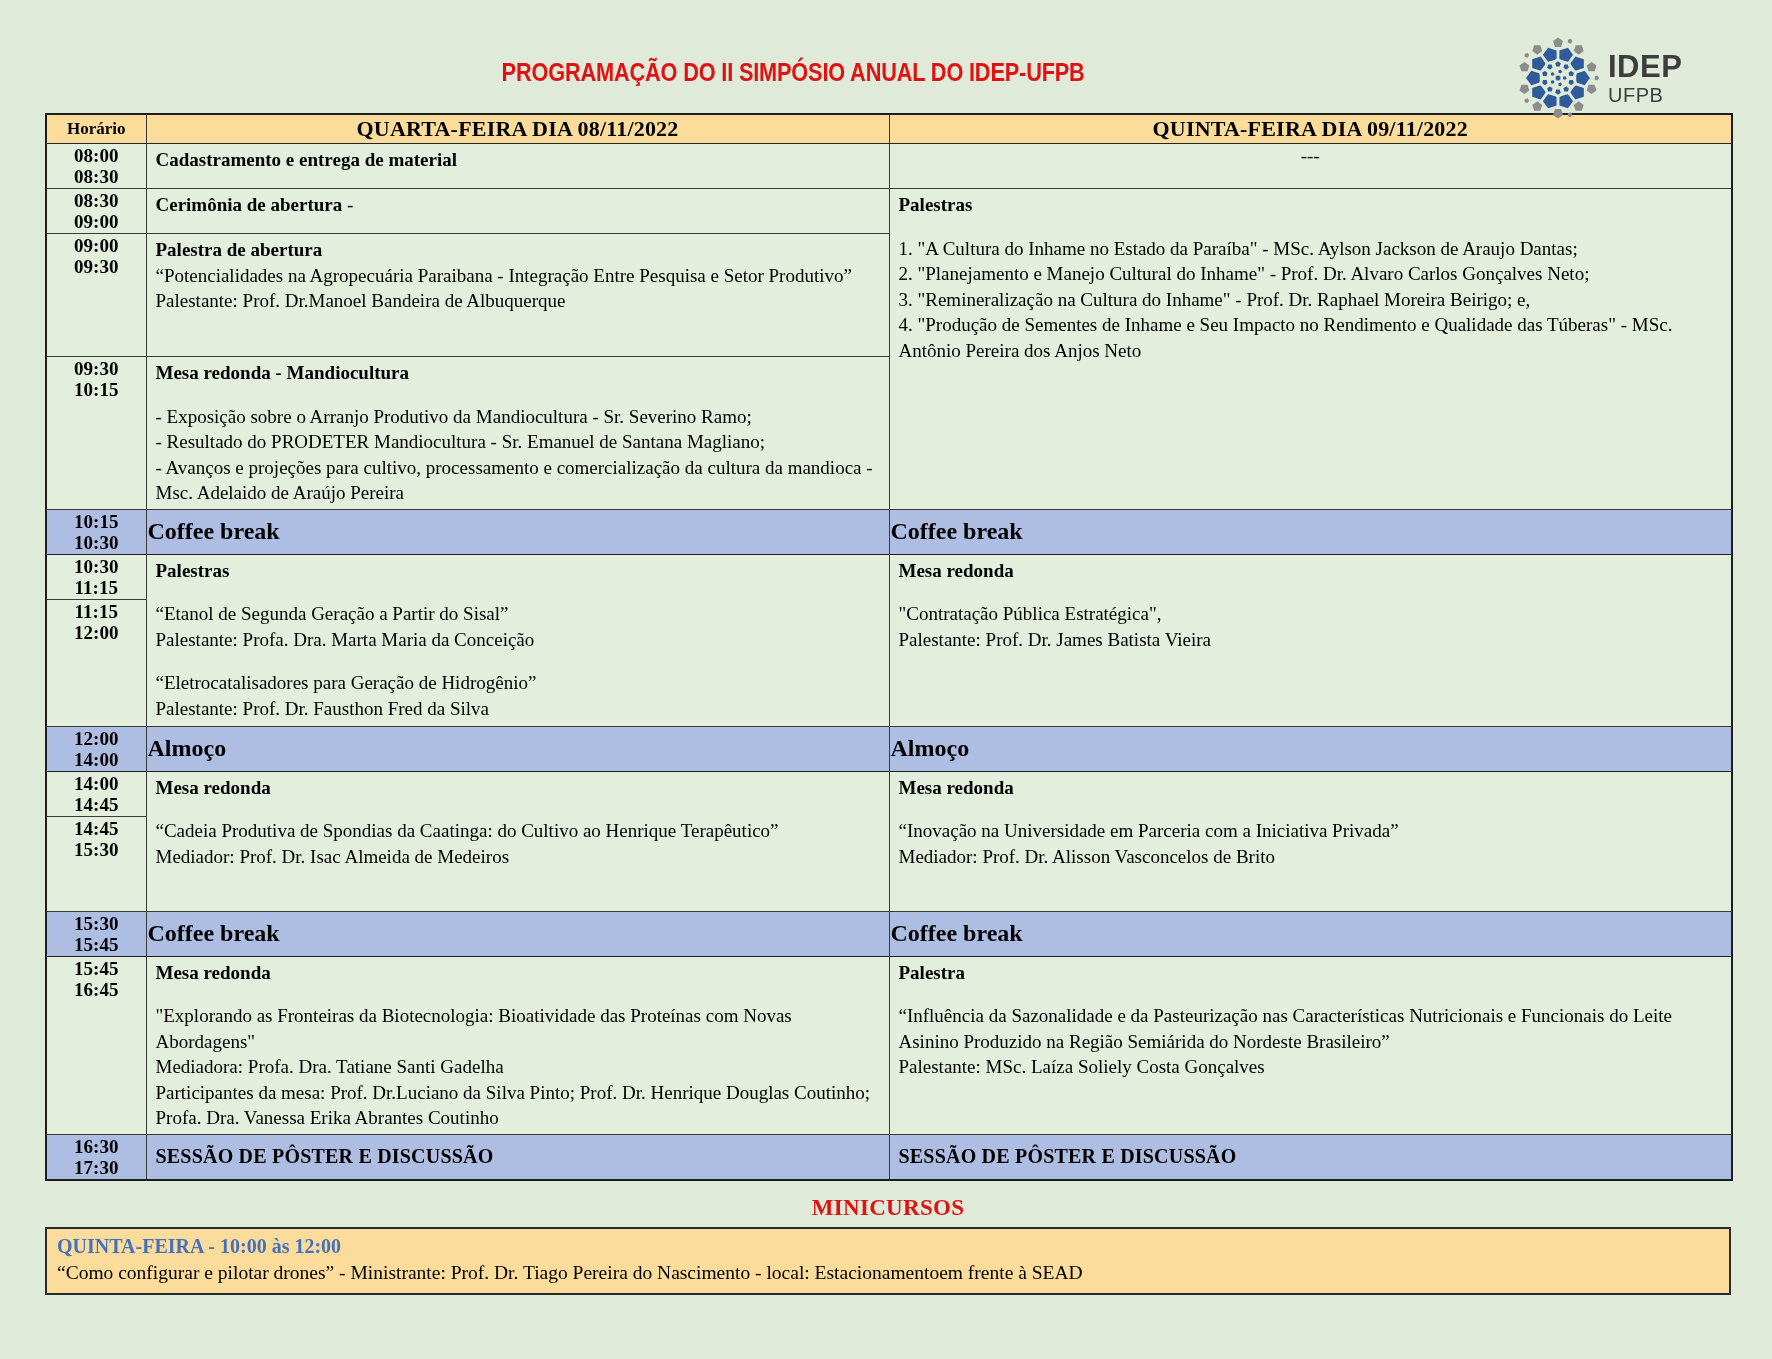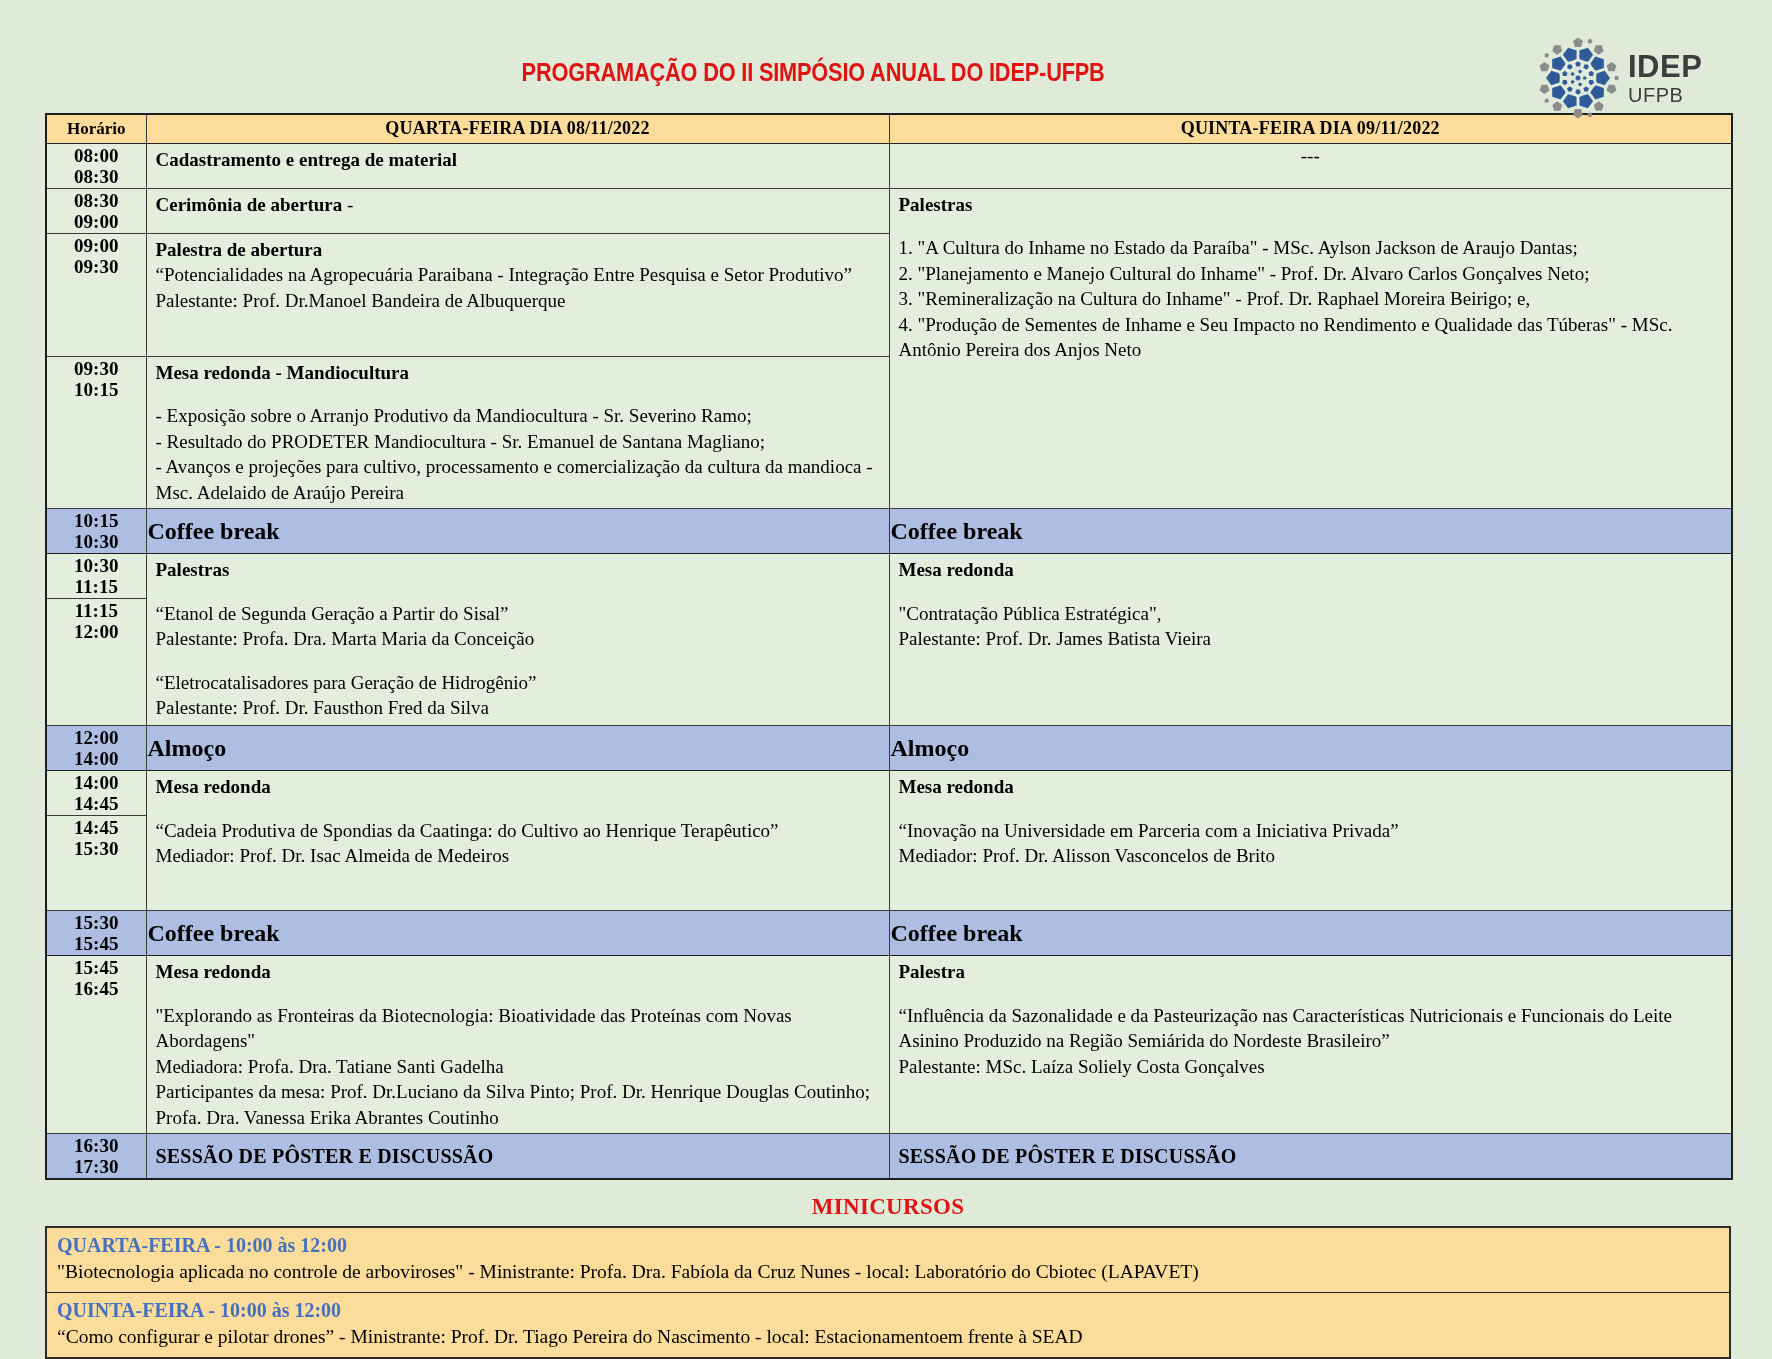--- a/index.html
+++ b/index.html
@@ -5,21 +5,21 @@
   html,body{margin:0;padding:0;}
   body{
     width:1772px;height:1359px;
     background:#dfead8;
     font-family:"Liberation Serif","DejaVu Serif",serif;
     color:#000;
     position:relative;
     overflow:hidden;
   }
   
-  .masthead{position:relative;height:113px;width:1464px;margin-left:20px;}
+  .masthead{position:relative;height:113px;width:1464px;}
   .doc-title-wrap{position:absolute;top:58px;left:0;width:1586px;text-align:center;}
   .doc-title{
     display:inline-block;
     font-family:"Liberation Sans","DejaVu Sans",sans-serif;
     font-weight:bold;font-size:25px;color:#e01212;
     transform:scaleX(.87);transform-origin:center;
     letter-spacing:-.2px;white-space:nowrap;
   }
   .logo{position:absolute;top:36px;left:1516px;display:flex;align-items:center;gap:8px;}
   .logo svg{width:84px;height:84px;display:block;}
@@ -38,21 +38,21 @@
   table.sched col.c-time{width:100px;}
   table.sched col.c-day1{width:743px;}
   table.sched col.c-day2{width:843px;}
   table.sched th,table.sched td{border:1px solid #3a3a3a;vertical-align:top;overflow:hidden;}
   tr.r-header{height:29px;border-radius:6px;}
   tr.r-header th{
     background:#fcdc9b;vertical-align:middle;
     font-weight:bold;border-bottom:1.5px solid #222;
   }
   th.h-time{font-size:17px;}
-  th.h-day{font-size:18px;letter-spacing:.2px;}
+  th.h-day{font-size:22px;letter-spacing:.2px;}
   td.time{
     text-align:center;vertical-align:middle;
     font-weight:bold;font-size:19px;line-height:21px;
     padding:1px 0;
   }
   td.cell{padding:3px 10px 3px 9px;font-size:19px;line-height:25.5px;}
   td.cell .title{font-weight:bold;}
   td.cell .title .suffix{font-weight:normal;}
   td.cell p{margin:0;}
   td.cell p.blank{line-height:18px;}
@@ -354,26 +354,20 @@
     <td class="poster-label">SESSÃO DE PÔSTER E DISCUSSÃO</td>
     <td class="poster-label">SESSÃO DE PÔSTER E DISCUSSÃO</td>
   </tr>
 </tbody>
   </table>
 
 <div class="mini-heading">MINICURSOS</div>
 
 <table class="mini">
   <tbody>
-      <tr>
-    <td>
-      <div class="mini-when">QUARTA-FEIRA - 10:00 às 12:00</div>
-      <div class="mini-desc">"Biotecnologia aplicada no controle de arboviroses" - Ministrante: Profa. Dra. Fabíola da Cruz Nunes - local: Laboratório do Cbiotec (LAPAVET)</div>
-    </td>
-  </tr>
   <tr>
     <td>
       <div class="mini-when">QUINTA-FEIRA - 10:00 às 12:00</div>
       <div class="mini-desc">“Como configurar e pilotar drones” - Ministrante: Prof. Dr. Tiago Pereira do Nascimento - local: Estacionamentoem frente à SEAD</div>
     </td>
   </tr>
 </tbody>
   </table>
 
 </body></html>

